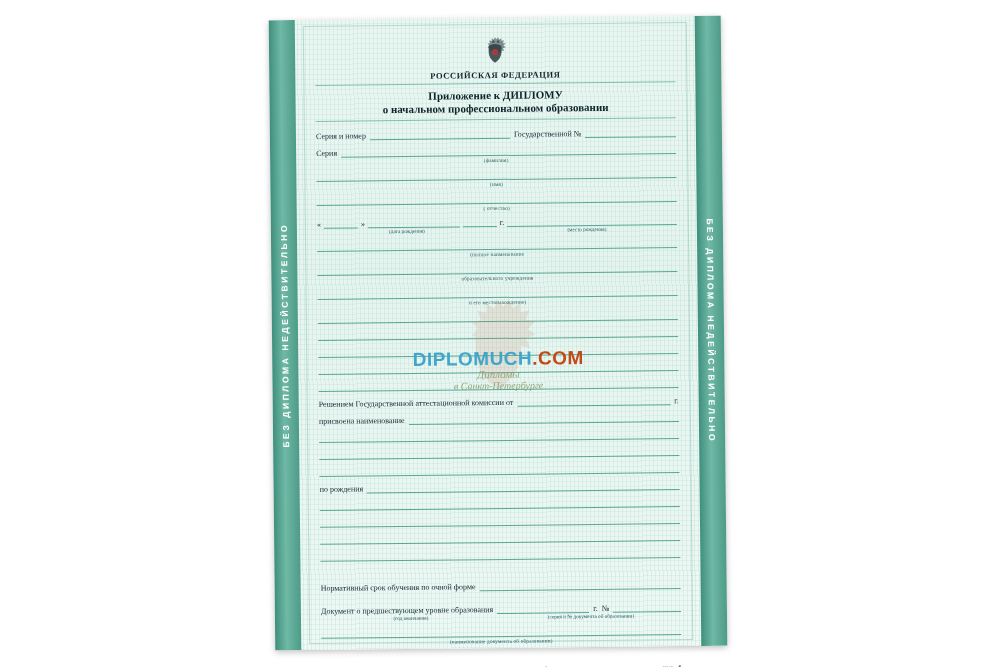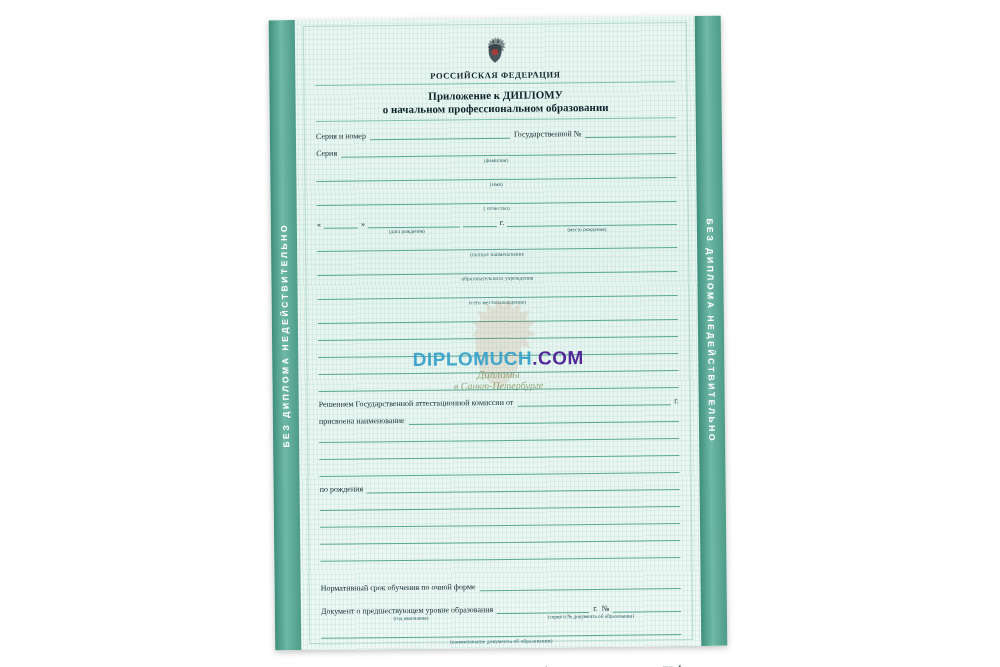--- a/index.html
+++ b/index.html
@@ -87,21 +87,21 @@
 
   
   .wm{
     position:absolute;left:0;right:0;top:330px;text-align:center;pointer-events:none;
   }
   .wm .wm-main{
     font-family:"Liberation Sans", sans-serif;
     font-size:19px;font-weight:bold;letter-spacing:.5px;
     color:#3aa3c9;opacity:.95;
   }
-  .wm .wm-main .dot{color:#4c1d95;}
+  .wm .wm-main .dot{color:#c2410c;}
   .wm .wm-sub{
     font-family:"Liberation Serif", serif;font-style:italic;
     font-size:11px;color:#8a9a6a;opacity:.85;margin-top:-2px;
   }
   .wm .wm-sub2{
     font-family:"Liberation Serif", serif;font-style:italic;
     font-size:10px;color:#8a9a6a;opacity:.85;
   }
   .wm-crest{
     position:absolute;left:50%;top:-60px;transform:translateX(-50%);

